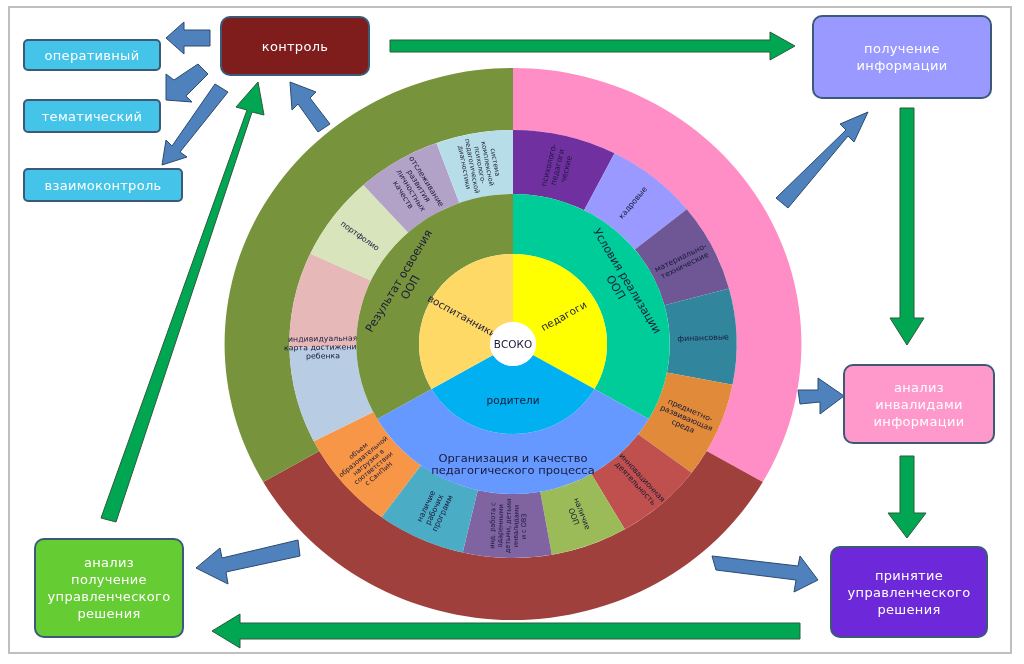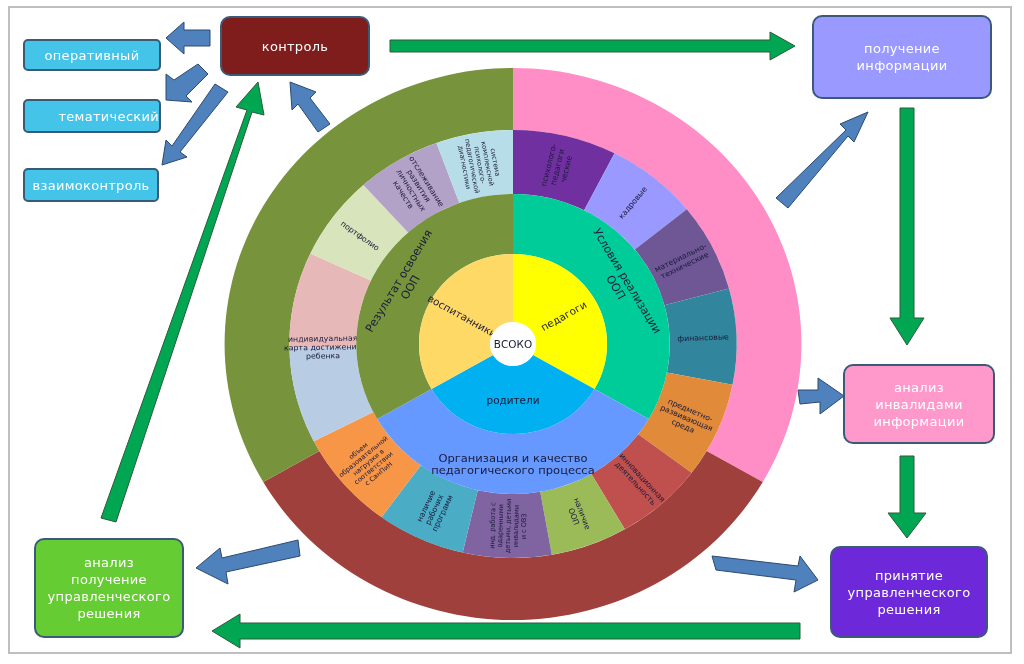--- a/index.html
+++ b/index.html
@@ -92,24 +92,24 @@
     <text id="center-label" x="0" y="4" text-anchor="middle" font-size="10" fill="#333" class="ring-text">ВСОКО</text>
   </g>
 </svg>
 
 <div class="box" id="box-control" style="left:220px;top:16px;width:150px;height:60px;background:#7f1d1d;justify-content:center;">
   <span>контроль</span>
 </div>
 <div class="box small" style="left:23px;top:22px;width:138px;height:32px;background:#43c4e8;margin-top:17px;">
   <span>оперативный</span>
 </div>
-<div class="box small" style="left:23px;top:99px;width:138px;height:34px;background:#43c4e8;justify-content:flex-end;">
+<div class="box small" style="left:23px;top:99px;width:138px;height:34px;background:#43c4e8;">
   <span>тематический</span>
 </div>
-<div class="box small" style="left:23px;top:168px;width:136px;height:34px;background:#43c4e8;">
+<div class="box small" style="left:23px;top:168px;width:160px;height:34px;background:#43c4e8;">
   <span>взаимоконтроль</span>
 </div>
 <div class="box" style="left:812px;top:15px;width:180px;height:84px;background:#9999ff;">
   <div>
     <span>получение</span>
     <span>информации</span>
   </div>
 </div>
 <div class="box" style="left:843px;top:364px;width:152px;height:80px;background:#ff99cc;">
   <div>

